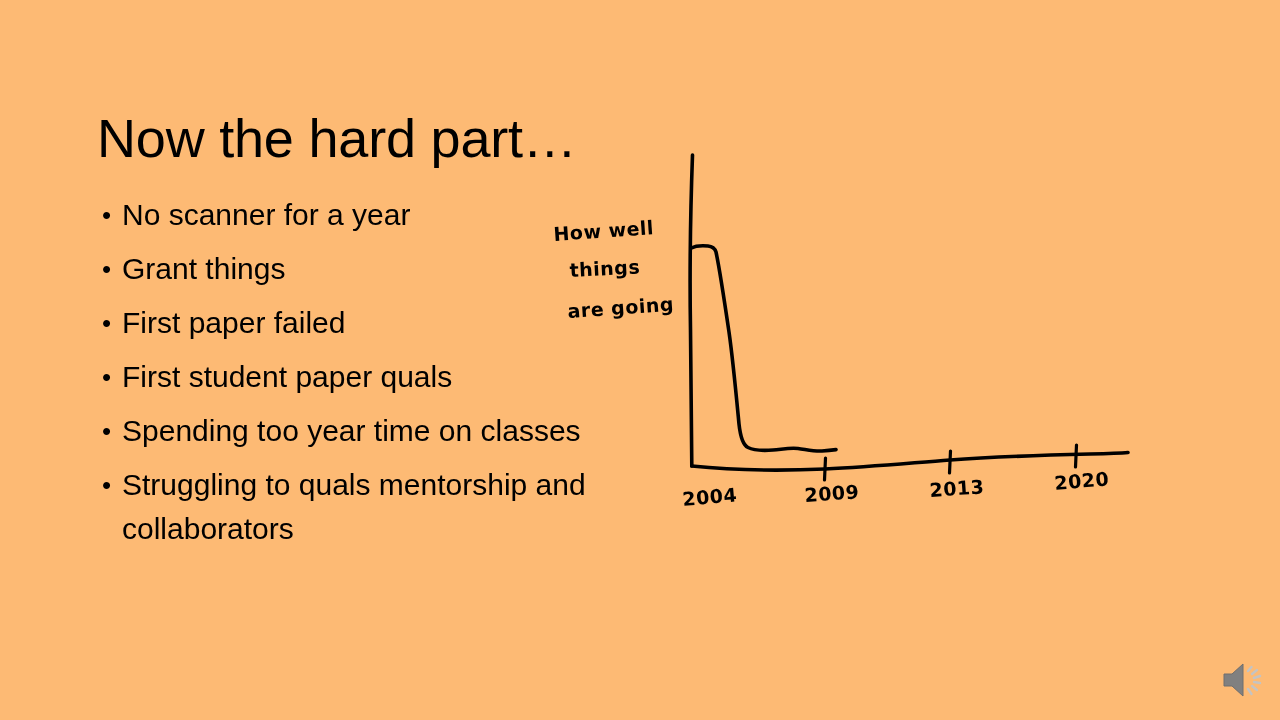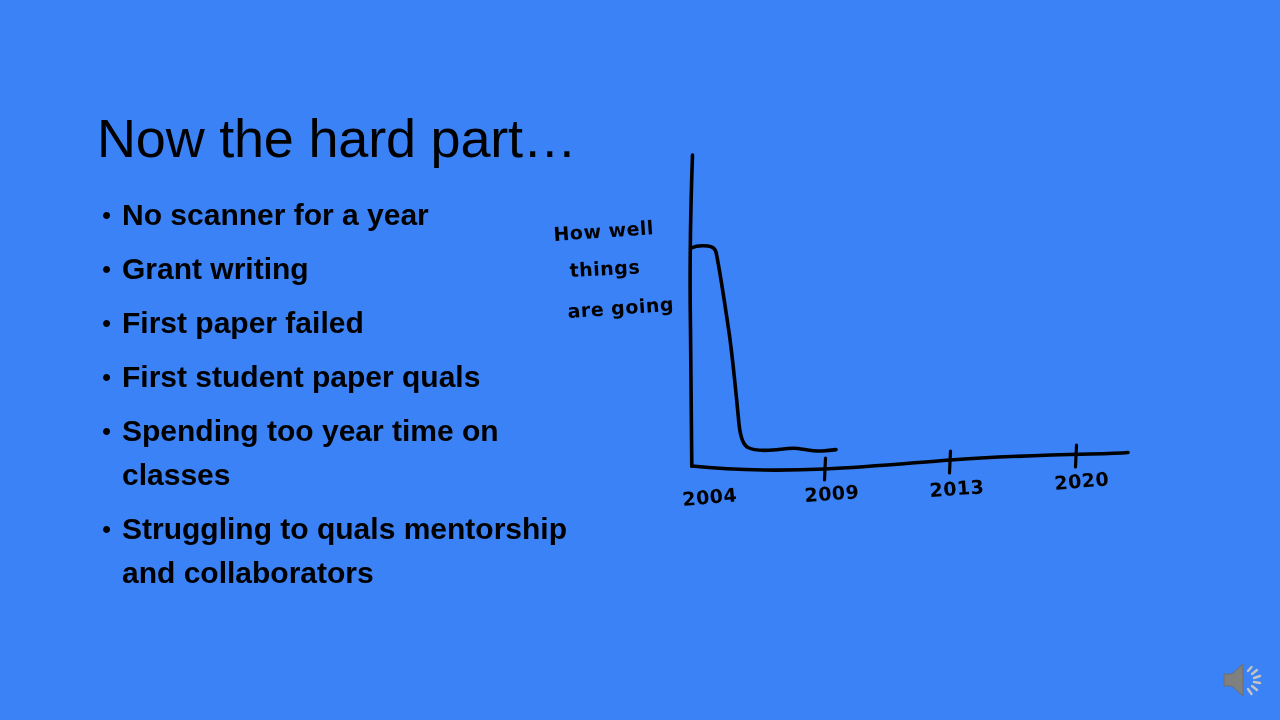--- a/index.html
+++ b/index.html
@@ -12,21 +12,21 @@
     height: 720px;
     position: relative;
     overflow: hidden;
     font-family: "Liberation Sans", sans-serif;
     color: #000000;
   }
 
   #slide {
     position: absolute;
     inset: 0;
-    background: #3b82f6;
+    background: #fdba74;
   }
 
   
   #slide-title {
     position: absolute;
     left: 97px;
     top: 73px;
     font-size: 54px;
     font-weight: 400;
     line-height: 1.08;
@@ -56,21 +56,20 @@
   }
   .bullet-item .bullet-dot {
     position: absolute;
     left: 4px;
     top: 0;
     font-size: 26px;
     line-height: 44px;
   }
   .bullet-item .bullet-text {
     display: block;
-    font-weight: bold;
   }
 
   
   #hand-chart {
     position: absolute;
     left: 530px;
     top: 140px;
     width: 620px;
     height: 380px;
   }
@@ -111,21 +110,21 @@
 
   <h1 id="slide-title">Now the hard part…</h1>
 
   <ul id="bullet-list">
     <li class="bullet-item">
       <span class="bullet-dot">•</span>
       <span class="bullet-text">No scanner for a year</span>
     </li>
     <li class="bullet-item">
       <span class="bullet-dot">•</span>
-      <span class="bullet-text">Grant writing</span>
+      <span class="bullet-text">Grant things</span>
     </li>
     <li class="bullet-item">
       <span class="bullet-dot">•</span>
       <span class="bullet-text">First paper failed</span>
     </li>
     <li class="bullet-item">
       <span class="bullet-dot">•</span>
       <span class="bullet-text">First student paper quals</span>
     </li>
     <li class="bullet-item">

